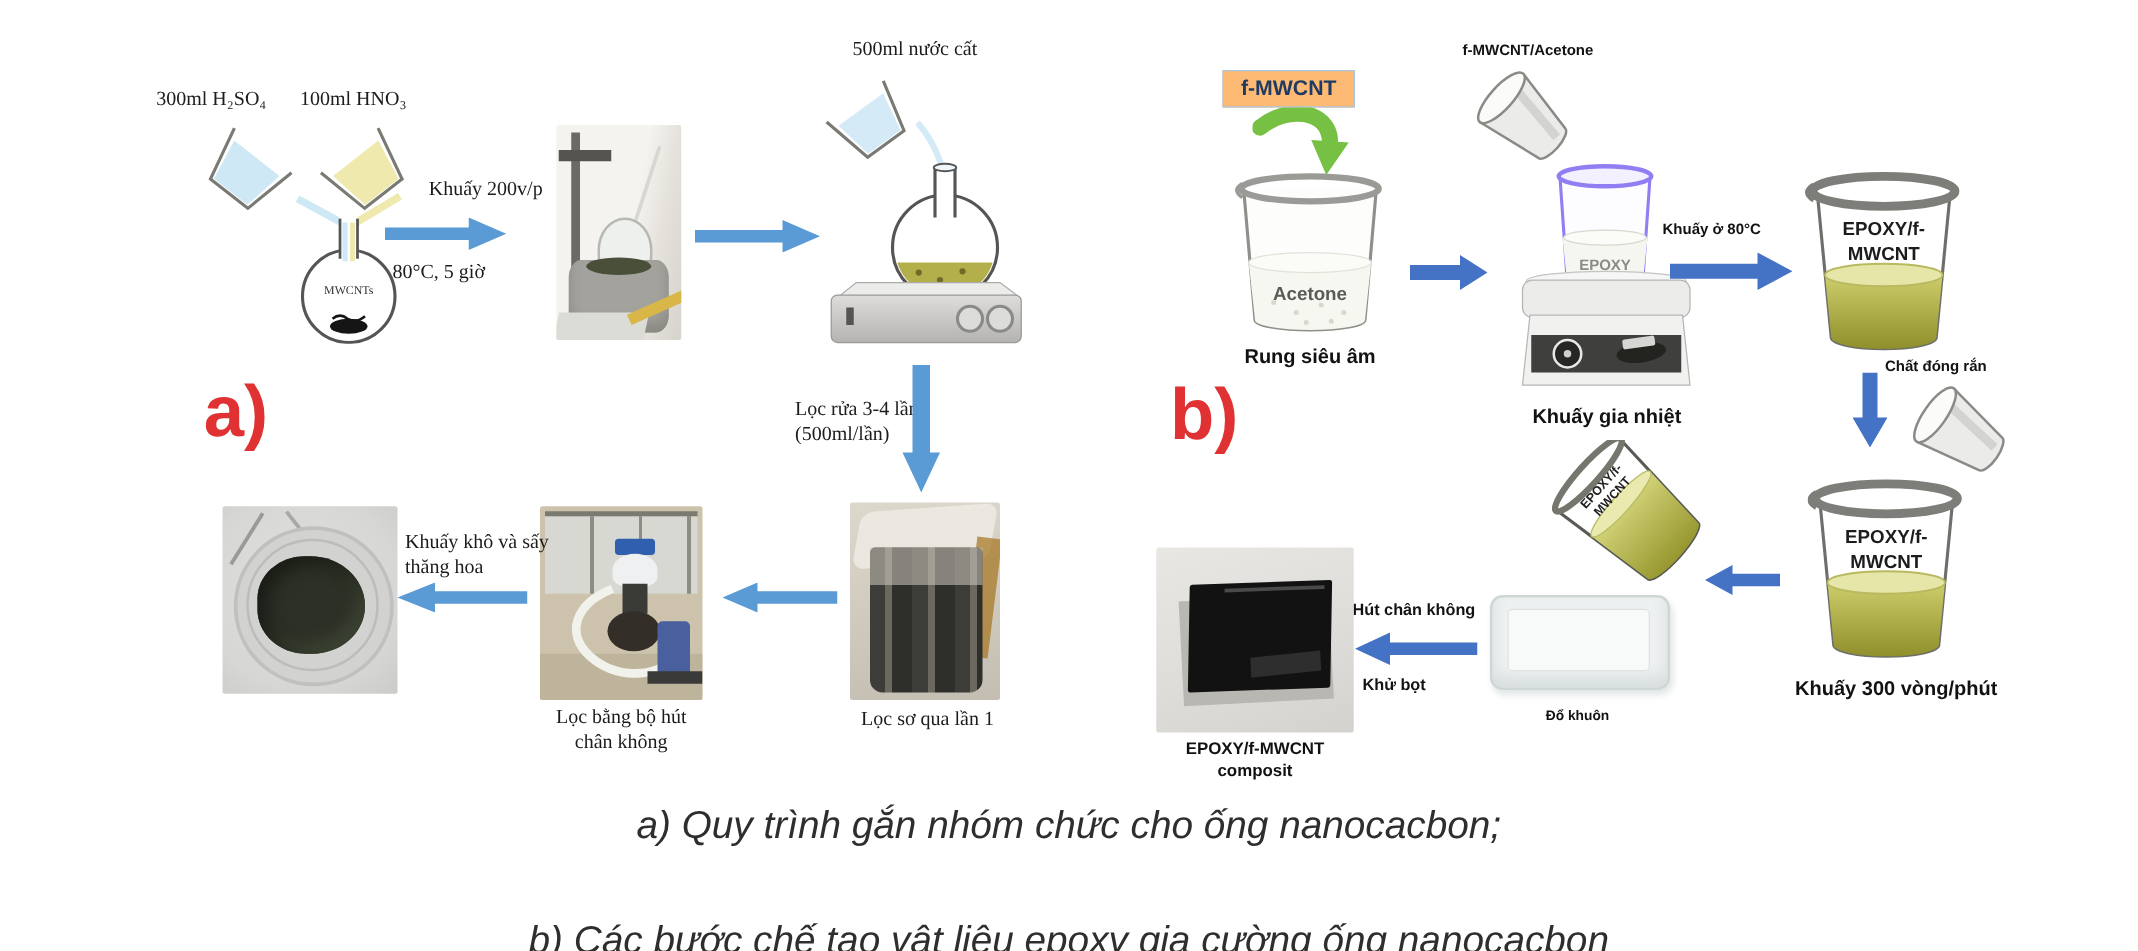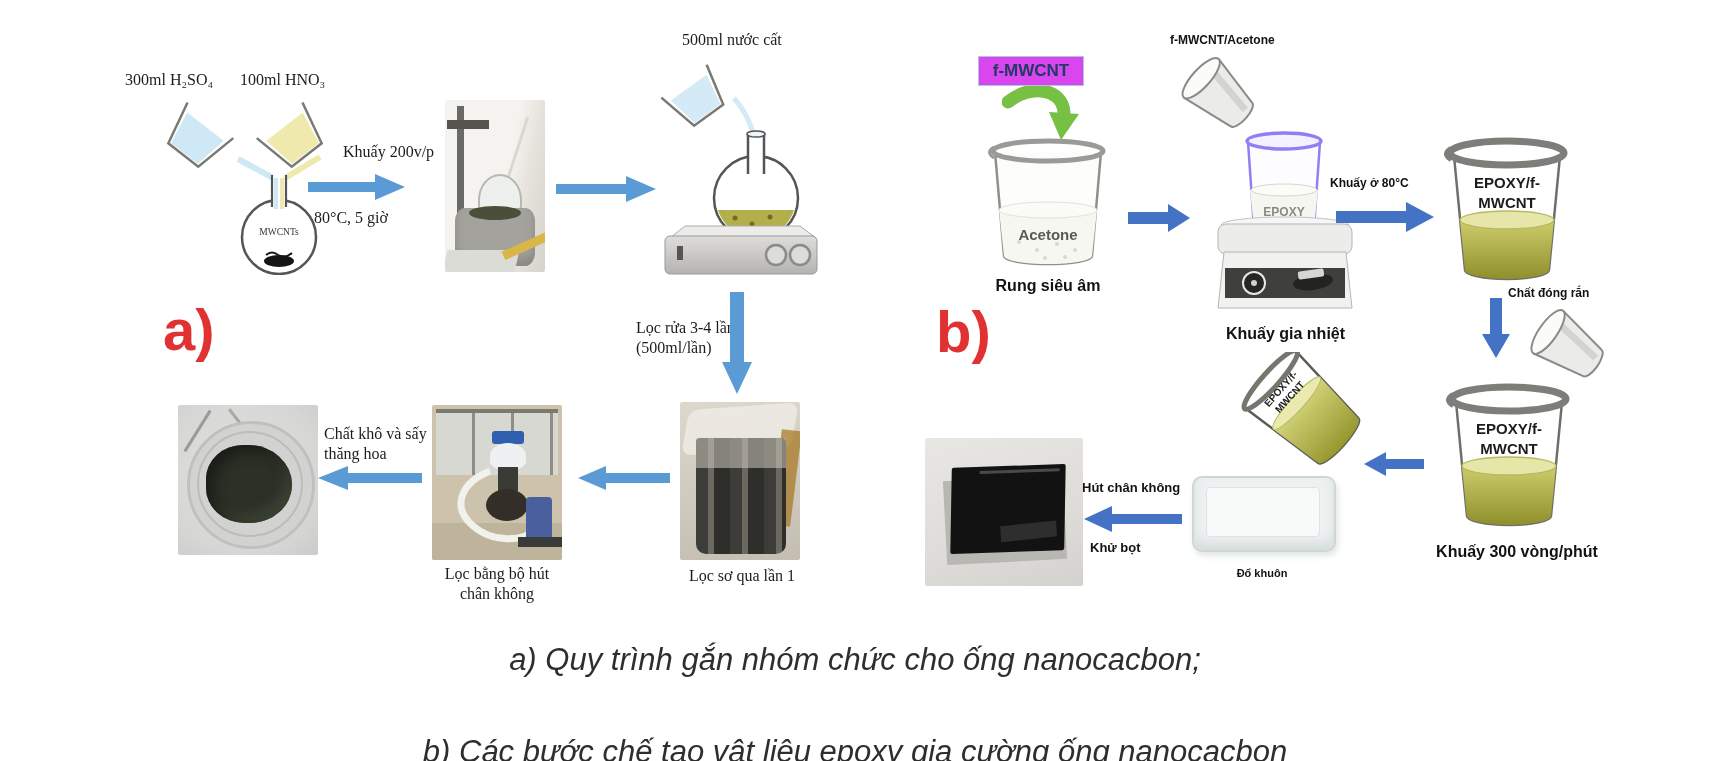--- a/index.html
+++ b/index.html
@@ -5,21 +5,21 @@
   html,body{margin:0;padding:0;background:#ffffff;}
   .canvas{position:relative;width:1710px;height:761px;background:#ffffff;overflow:hidden;
           font-family:"Liberation Sans","DejaVu Sans",sans-serif;}
   .abs{position:absolute;}
   .serif{font-family:"Liberation Serif","DejaVu Serif",serif;color:#1c1c1c;font-size:16px;line-height:1.25;}
   .blabel{font-family:"Liberation Sans","DejaVu Sans",sans-serif;font-weight:bold;color:#121212;font-size:12px;line-height:1.3;}
   .red-letter{font-family:"Liberation Sans","DejaVu Sans",sans-serif;font-weight:bold;font-size:58px;color:#e03232;}
   .photo{position:absolute;overflow:hidden;border-radius:2px;}
   .caption-line{position:absolute;left:0;width:1710px;text-align:center;font-style:italic;
                 font-size:31px;color:#2e2e2e;font-family:"Liberation Sans","DejaVu Sans",sans-serif;}
-  .fm-box{position:absolute;background:#d946ef;border:1px solid #a9c6e2;color:#1f3b63;
+  .fm-box{position:absolute;background:#fdba74;border:1px solid #a9c6e2;color:#1f3b63;
           font-weight:bold;font-size:17px;text-align:center;line-height:28px;}
   svg{display:block;}
   .ctr{text-align:center;}
 </style>
 </head>
 <body>
 
 <div class="canvas">
 
   <div class="abs serif" style="left:125px;top:70px;">300ml H₂SO₄</div>
@@ -137,21 +137,21 @@
     </svg>
     <div class="abs" style="left:94px;top:92px;width:26px;height:44px;background:#4a5f9e;border-radius:4px;"></div>
     <div class="abs" style="left:86px;top:132px;width:44px;height:10px;background:#3a3a38;"></div>
   </div>
   <div class="abs serif ctr" style="left:434px;top:564px;width:126px;">
     <div>Lọc bằng bộ hút</div>
     <div>chân không</div>
   </div>
 
   <div class="abs serif" style="left:324px;top:424px;width:120px;">
-    <div>Chất khô và sấy</div>
+    <div>Khuấy khô và sấy</div>
     <div>thăng hoa</div>
   </div>
   <svg class="abs" style="left:318px;top:466px;" width="104" height="24" viewBox="0 0 104 24">
     <polygon points="104,7 30,7 30,0 0,12 30,24 30,17 104,17" fill="#5b9bd5"></polygon>
   </svg>
 
   <div class="photo" style="left:178px;top:405px;width:140px;height:150px;background:radial-gradient(circle at 45% 45%, #e2e2e0 0%, #d6d6d4 70%, #cbcbc9 100%);">
     <div class="abs" style="left:18px;top:2px;width:3px;height:48px;background:#9a9a96;transform:rotate(32deg);"></div>
     <div class="abs" style="left:62px;top:0px;width:3px;height:40px;background:#a8a8a4;transform:rotate(-38deg);"></div>
     <div class="abs" style="left:9px;top:16px;width:122px;height:122px;border:3px solid #c0c0be;border-radius:50%;background:#d2d2d0;"></div>
@@ -299,17 +299,18 @@
   </svg>
   <div class="abs blabel" style="left:1090px;top:540px;font-size:13px;">Khử bọt</div>
 
   <div class="photo" style="left:925px;top:438px;width:158px;height:148px;background:linear-gradient(160deg,#e9e7e4 0%,#dedcd8 60%,#d4d2ce 100%);">
     <div class="abs" style="left:20px;top:40px;width:120px;height:84px;background:#b9b7b2;transform:rotate(-3deg);"></div>
     <div class="abs" style="left:26px;top:28px;width:114px;height:86px;background:#121212;transform:rotate(-2deg) skewX(-3deg);border-radius:2px;">
       <div class="abs" style="left:28px;top:4px;width:80px;height:3px;background:#4a4a4a;"></div>
       <div class="abs" style="left:50px;top:58px;width:56px;height:16px;background:#2e2e2e;transform:rotate(-4deg);"></div>
     </div>
   </div>
+  <div class="abs blabel ctr" style="left:918px;top:590px;width:172px;font-size:13.5px;">EPOXY/f-MWCNT composit</div>
 
   <div class="caption-line" style="top:642px;">a) Quy trình gắn nhóm chức cho ống nanocacbon;</div>
   <div class="caption-line" style="top:690px;margin-top:44px;">b) Các bước chế tạo vật liệu epoxy gia cường ống nanocacbon</div>
 
 </div>
 
 </body></html>

